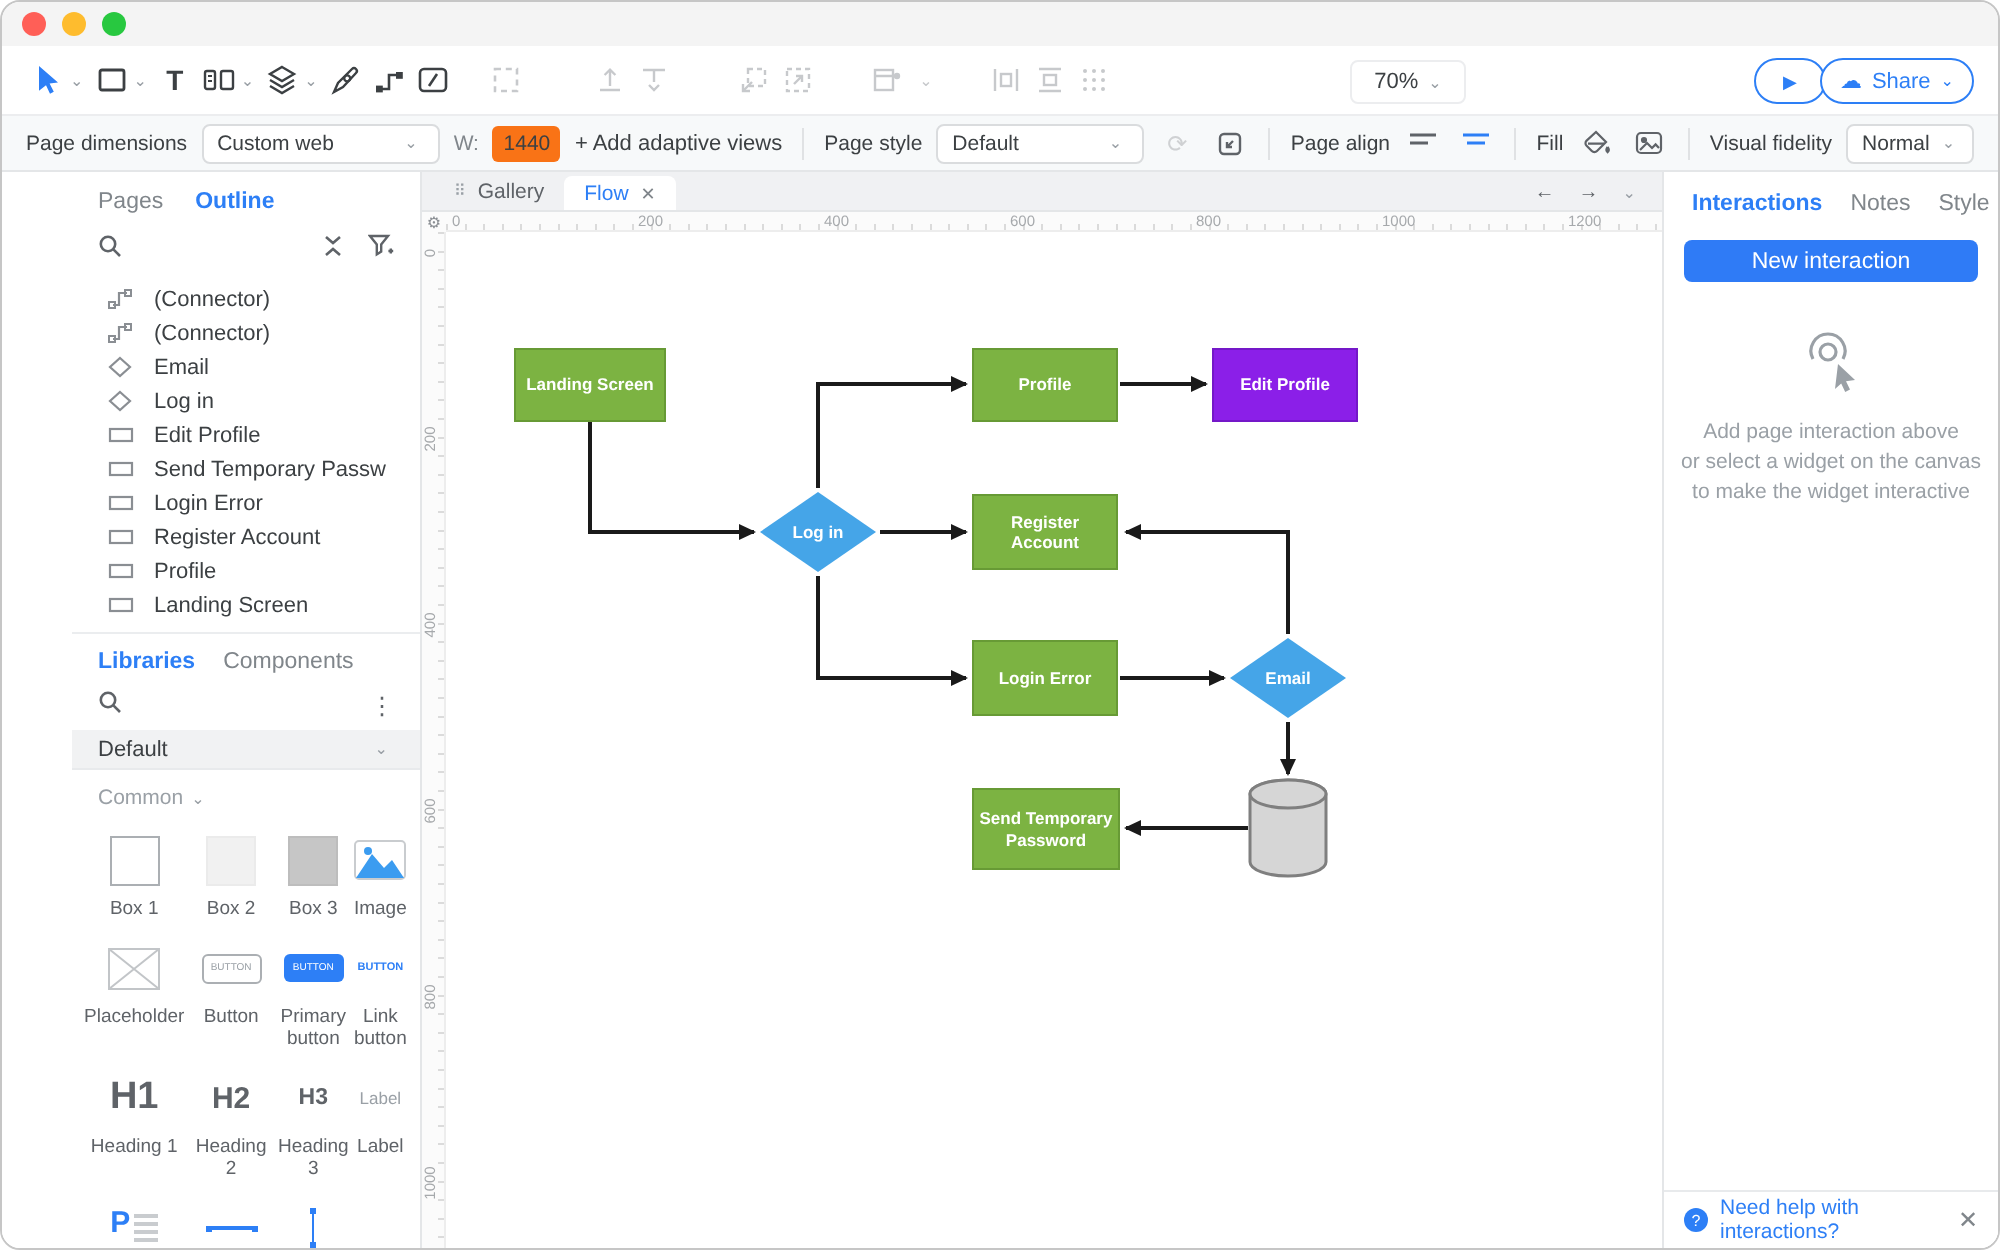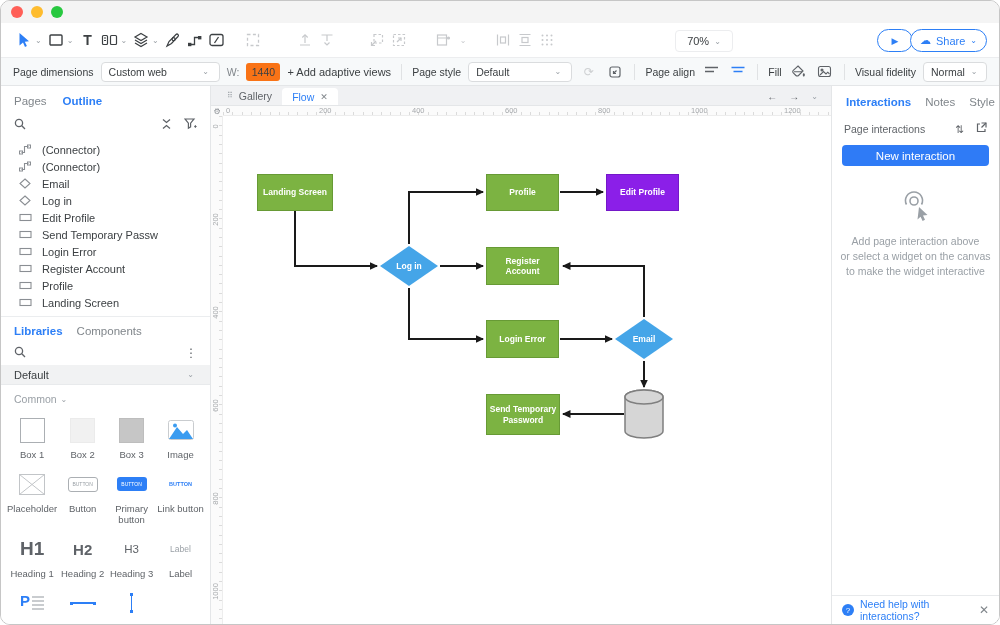--- a/index.html
+++ b/index.html
@@ -30,21 +30,21 @@
   .subtoolbar { height:28px; background:#F7F9FA; border-bottom:1px solid #E4E6E8; display:flex; align-items:center; font-size:10.5px; color:#3C4043; padding:0 12px; gap:7px; flex:none; white-space:nowrap; }
   .sub-label { color:#3C4043; }
   .sel { background:#fff; border:1px solid #DADCDE; border-radius:4px; height:20px; display:flex; align-items:center; justify-content:space-between; padding:0 7px; gap:6px; }
   .w-input { background:#f97316; border-radius:3px; height:18px; min-width:34px; display:flex; align-items:center; justify-content:center; }
   .vdiv { width:1px; height:16px; background:#E0E2E4; margin:0 3px; flex:none; }
   .icon-btn { width:20px; height:20px; display:flex; align-items:center; justify-content:center; }
   .muted-ic { color:#5F6368; } .dis-ic { color:#CFD1D3; }
 
   
   .main { flex:1; display:flex; min-height:0; }
-  .sidebar { width:210px; flex:none; border-right:1px solid #E4E6E8; overflow:hidden; background:#fff; }
+  .sidebar { width:210px; flex:none; border-right:1px solid #E4E6E8; overflow:hidden; background:#fff;padding-left:35px; }
   .canvas { flex:1; display:flex; flex-direction:column; min-width:0; background:#fff; }
   .inspector { width:168px; flex:none; border-left:1px solid #E4E6E8; position:relative; background:#fff; }
 
   
   .side-tabs { display:flex; gap:16px; padding:9px 13px 5px; font-size:11.5px; color:#80868B; }
   .side-tabs .active { color:#2D7FF6; font-weight:bold; }
   .search-row { display:flex; align-items:center; padding:5px 13px; gap:10px; height:26px; color:#5F6368; }
   .search-row .right { margin-left:auto; display:flex; gap:12px; align-items:center; }
   .outline-list { padding:3px 0 2px; }
   .o-item { display:flex; align-items:center; gap:9px; height:17px; padding-left:18px; font-size:11px; color:#3C4043; }
@@ -62,21 +62,21 @@
   .comp-label { font-size:9.5px; color:#5F6368; text-align:center; line-height:11px; margin-top:4px; }
   .ci-box1 { width:25px; height:25px; background:#fff; border:1px solid #ABAFB3; }
   .ci-box2 { width:25px; height:25px; background:#F1F1F1; border:1px solid #EBEBEB; }
   .ci-box3 { width:25px; height:25px; background:#C6C6C6; border:1px solid #BDBDBD; }
   .ci-ellipse { width:26px; height:26px; border:1px solid #9AA0A6; border-radius:50%; background:#fff; }
   .ci-button { width:30px; height:15px; border:1px solid #ABAFB3; border-radius:3px; font-size:5px; color:#9AA0A6; display:flex; align-items:center; justify-content:center; }
   .ci-primary { width:30px; height:14px; background:#2D7FF6; border-radius:3px; font-size:5px; color:#fff; display:flex; align-items:center; justify-content:center; }
   .ci-link { font-size:5.5px; color:#2D7FF6; font-weight:bold; }
   .ci-h1 { font-size:19px; font-weight:bold; color:#5F6368; }
   .ci-h2 { font-size:15px; font-weight:bold; color:#5F6368; }
-  .ci-h3 { font-size:11.5px; font-weight:normal; color:#5F6368; }
+  .ci-h3 { font-size:11.5px; font-weight:bold; color:#5F6368; }
   .ci-label { font-size:8.5px; color:#9AA0A6; }
   .ci-paragraph { display:flex; align-items:flex-start; gap:2px; }
   .ci-paragraph .p { color:#2D7FF6; font-weight:bold; font-size:15px; line-height:13px; }
   .ci-paragraph .lines i { display:block; width:12px; height:1.5px; background:#C9CCCF; margin:2.5px 0; }
   .ci-hline { width:26px; display:flex; align-items:center; }
   .ci-hline .line { flex:1; height:1.5px; background:#2D7FF6; }
   .ci-hline .dot, .ci-vline .dot { width:3px; height:3px; background:#2D7FF6; flex:none; }
   .ci-vline { height:20px; display:flex; flex-direction:column; align-items:center; }
   .ci-vline .line { flex:1; width:1.5px; background:#2D7FF6; }
 
@@ -652,31 +652,20 @@
         </div>
       </div>
     </section>
 
     <aside class="inspector">
       <div class="insp-tabs">
         <span class="active">Interactions</span>
         <span>Notes</span>
         <span>Style</span>
       </div>
-      <div class="pi-row">
-        <span>Page interactions</span>
-        <span class="icons">
-          <span>⇅</span>
-          <span><svg width="11" height="11" viewBox="0 0 11 11" fill="none" stroke="#5F6368" stroke-width="1.2">
-                <path d="M4 2 H1.5 V9.5 H9 V7"></path>
-                <path d="M5.5 1 h4.5 v4.5"></path>
-                <path d="M10 1 L5.5 5.5"></path>
-              </svg></span>
-        </span>
-      </div>
       <div class="new-int">New interaction</div>
       <div class="click-icon">
         <svg width="38" height="38" viewBox="0 0 38 38" fill="none" stroke="#9AA0A6" stroke-width="1.6">
           <circle cx="17" cy="15" r="4"></circle>
           <path d="M9.5 18.5 a8.5 8.5 0 1 1 15 0"></path>
           <path d="M22 21 L30.5 29 L26 29.6 L28 33.8 L25.6 35 L23.6 30.7 L20.5 33.5 Z" fill="#9AA0A6" stroke="none"></path>
         </svg>
       </div>
       <div class="hint">
         <div>Add page interaction above</div>

